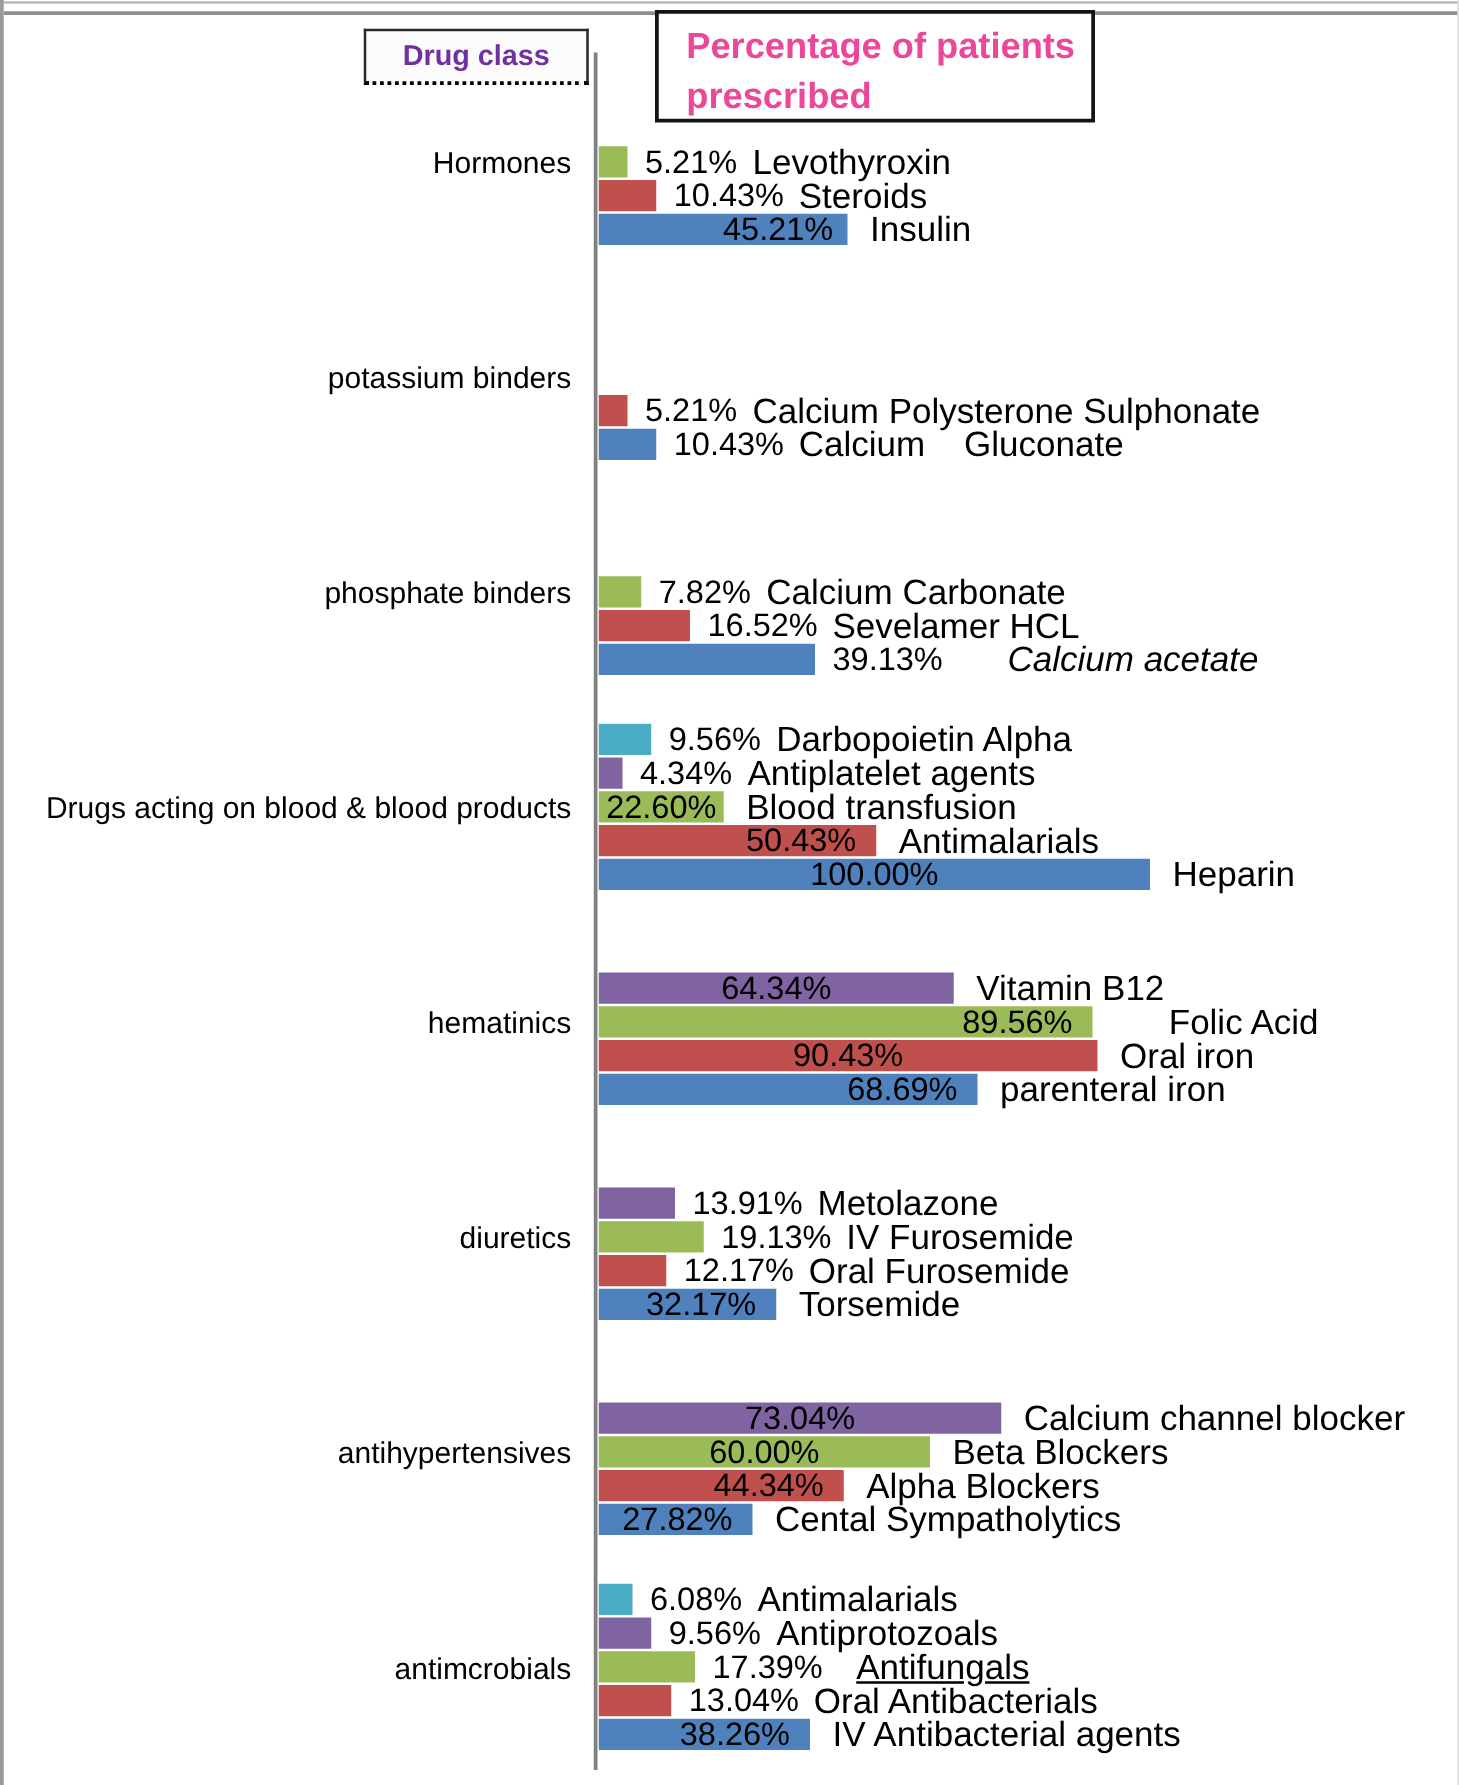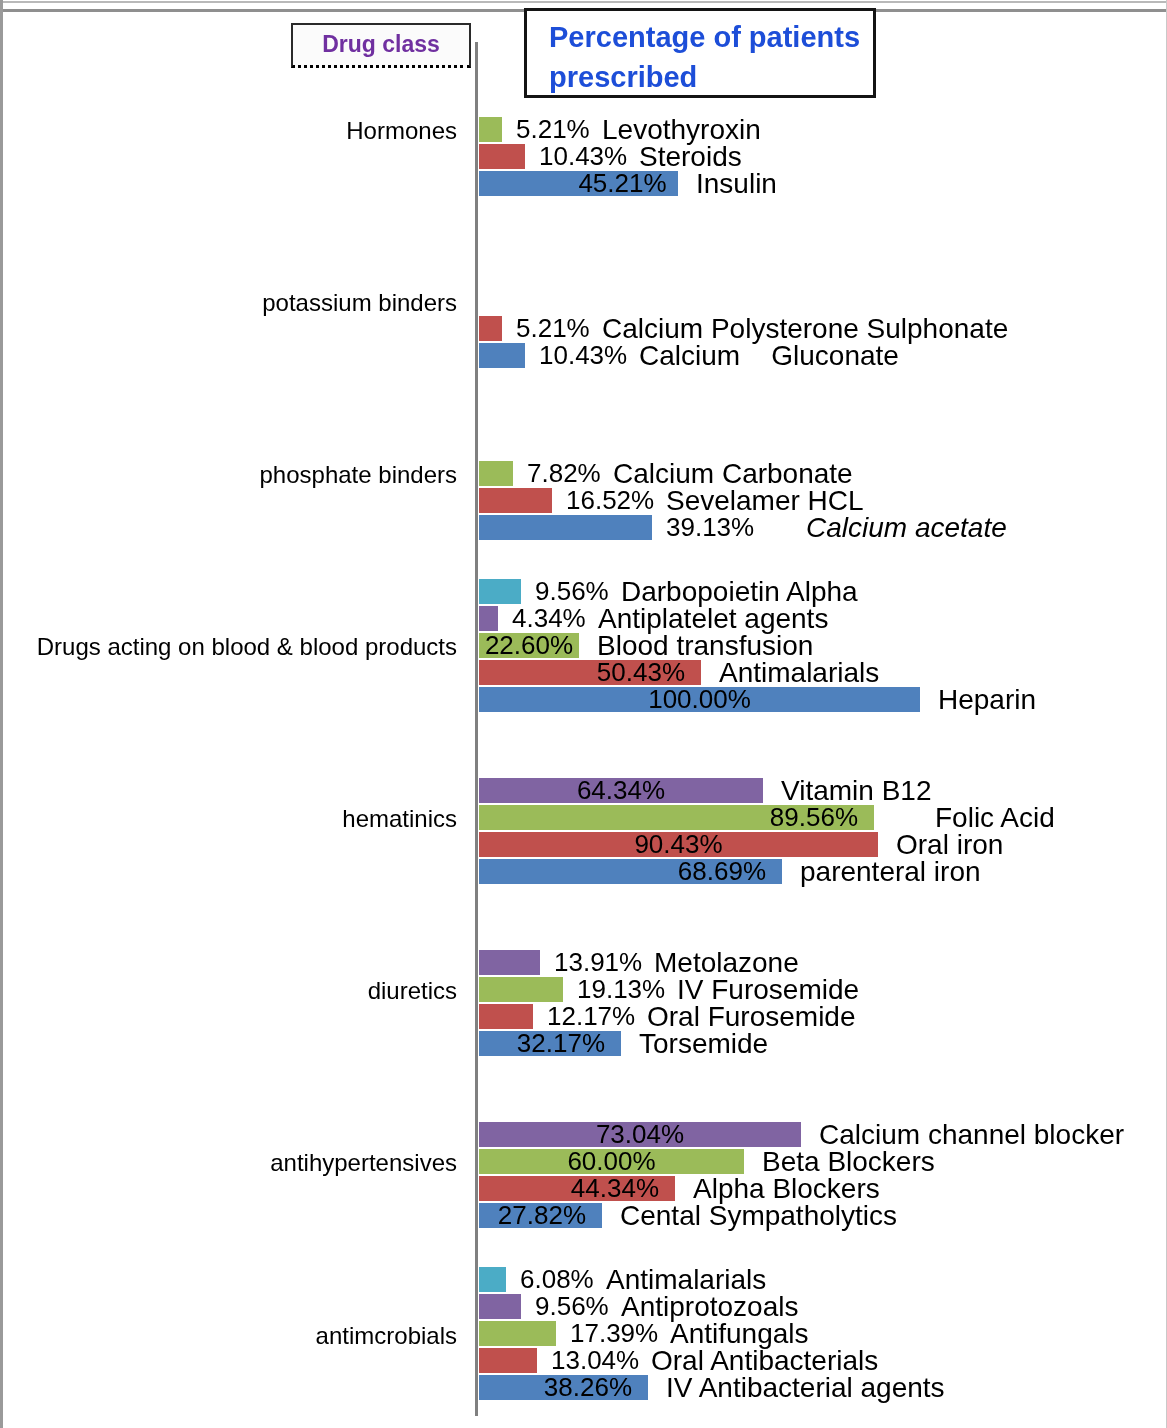--- a/index.html
+++ b/index.html
@@ -23,21 +23,21 @@
     text-align:center; line-height:38px;
     font-size:23px; font-weight:bold; color:#7030A0;
     box-sizing:content-box;
   }
   .legend-box {
     position:absolute; left:521px; top:8px; width:352px; height:90px;
     background:#ffffff;
     border:3px solid #141414;
     box-sizing:border-box;
     padding:6px 8px 0 22px;
-    font-size:29px; line-height:40px; font-weight:bold; color:#1d4ed8;
+    font-size:29px; line-height:40px; font-weight:bold; color:#ec4899;
   }
   .axis-line { position:absolute; left:472px; top:42px; width:3px; height:1374px; background:#808080; }
   .bar { position:absolute; height:25px; }
   .val-label { position:absolute; font-size:26px; color:#000; white-space:pre; line-height:27px; }
   .drug-name { position:absolute; font-size:28px; color:#000; white-space:pre; line-height:31px; }
   .cat-label { position:absolute; left:8px; width:446px; font-size:24px; color:#000; text-align:right; line-height:28px; white-space:nowrap; }
 </style>
 </head>
 <body>
 
@@ -136,21 +136,21 @@
       <span class="drug-name" style="top: 1200px; left: 617px;">Cental Sympatholytics</span>
       <div class="cat-label" style="top: 1322px;">antimcrobials</div>
       <div class="bar" style="left: 476px; top: 1267px; width: 27px; background: rgb(75, 172, 198);"></div>
       <span class="val-label" style="top: 1266px; left: 517px;">6.08%</span>
       <span class="drug-name" style="top: 1264px; left: 603px;">Antimalarials</span>
       <div class="bar" style="left: 476px; top: 1294px; width: 42px; background: rgb(128, 100, 162);"></div>
       <span class="val-label" style="top: 1293px; left: 532px;">9.56%</span>
       <span class="drug-name" style="top: 1291px; left: 618px;">Antiprotozoals</span>
       <div class="bar" style="left: 476px; top: 1321px; width: 77px; background: rgb(155, 187, 89);"></div>
       <span class="val-label" style="top: 1320px; left: 567px;">17.39%</span>
-      <span class="drug-name" style="top: 1318px; left: 667px;">Antifungals</span>
+      <span class="drug-name" style="top: 1318px; left: 682px; text-decoration: underline;">Antifungals</span>
       <div class="bar" style="left: 476px; top: 1348px; width: 58px; background: rgb(192, 80, 77);"></div>
       <span class="val-label" style="top: 1347px; left: 548px;">13.04%</span>
       <span class="drug-name" style="top: 1345px; left: 648px;">Oral Antibacterials</span>
       <div class="bar" style="left: 476px; top: 1375px; width: 169px; background: rgb(79, 129, 189);"></div>
       <span class="val-label" style="top: 1374px; left: 629px; transform: translateX(-100%);">38.26%</span>
       <span class="drug-name" style="top: 1372px; left: 663px;">IV Antibacterial agents</span>
     </div>
 </div>
 
 </body></html>

